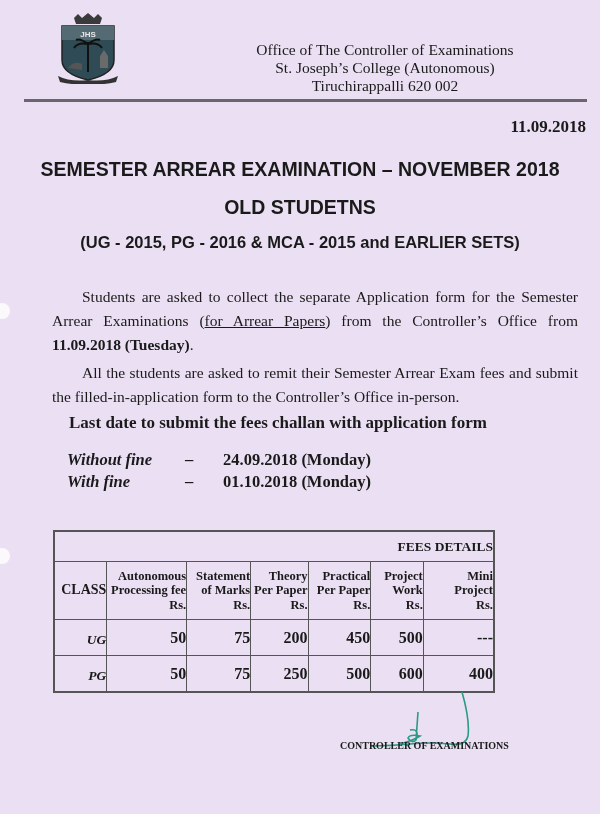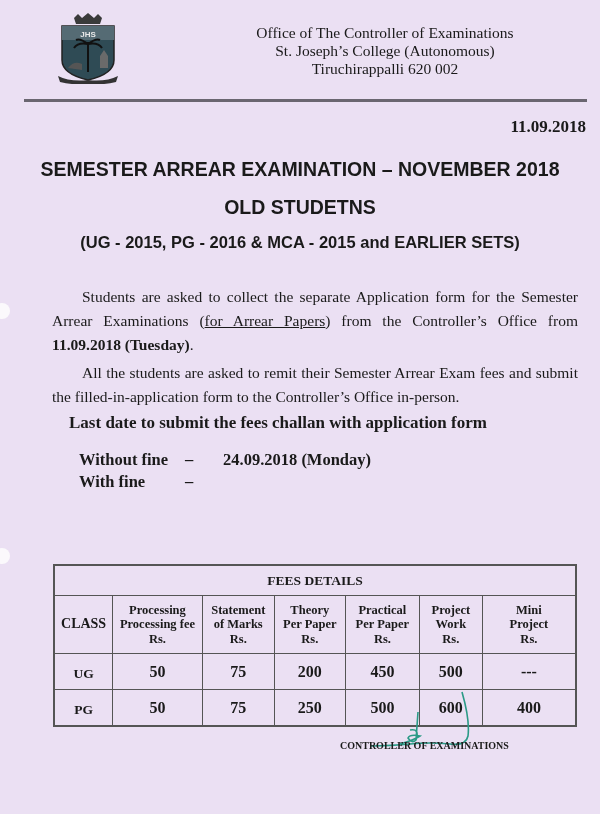--- a/index.html
+++ b/index.html
@@ -4,52 +4,51 @@
 <style>
   html, body { margin: 0; padding: 0; }
   body {
     width: 600px; height: 814px; position: relative; overflow: hidden;
     background: #ebe0f3;
     font-family: "Liberation Serif", serif;
     color: #1a1a1a;
   }
   .abs { position: absolute; }
   .logo { left: 58px; top: 12px; width: 62px; width: 60px; height: 72px; }
-  .header { left: 200px; width: 370px; top: 24px; text-align: center; font-size: 15.5px; line-height: 18px; }
+  .header { left: 200px; width: 370px; top: 41px; text-align: center; font-size: 15.5px; line-height: 18px; }
   .rule { left: 24px; top: 99px; width: 563px; height: 3px; background: #6a6670; }
   .date { right: 14px; top: 117px; font-weight: bold; font-size: 17px; }
   .title { left: 0; width: 600px; text-align: center; font-family: "Liberation Sans", sans-serif; font-weight: bold; }
   .t1 { top: 158px; font-size: 19.5px; }
   .t2 { top: 196px; font-size: 19.5px; }
   .t3 { top: 233px; font-size: 16.5px; }
   .para { left: 52px; width: 526px; font-size: 15.5px; line-height: 24px; text-align: justify; }
   .p1 { top: 285px; }
   .p2 { top: 361px; }
   .indent { display: inline-block; width: 30px; }
   .u { text-decoration: underline; }
   .b { font-weight: bold; }
   .lastdate { left: 0; width: 556px; top: 413px; text-align: center; font-weight: bold; font-size: 17px; }
   .fine { font-weight: bold; font-size: 16.5px; }
-  .fine .lbl { position: absolute; left: 12px; }
+  .fine .lbl { position: absolute; left: 0; font-style: italic; }
   .fine .dash { position: absolute; left: 118px; }
   .fine .val { position: absolute; left: 156px; white-space: nowrap; text-align: center; }
   .f1 { left: 67px; top: 450px; width: 400px; height: 22px; }
   .f2 { left: 67px; top: 472px; width: 400px; height: 22px; }
   table.fees {
-    position: absolute; left: 53px; top: 530px; width: 524px;
-    border-collapse: collapse; font-weight: bold; text-align: center;
+    position: absolute; left: 53px; top: 530px; width: 442px;
+    border-collapse: collapse; font-weight: bold; text-align: right;
     border: 2px solid #555;
-    margin-top: 34px;
   }
   table.fees td, table.fees th { border: 1px solid #555; padding: 0; }
   .fees .titlerow td { height: 29px; font-size: 13.5px; }
   .fees .hdr th { height: 57px; font-size: 12.5px; line-height: 14.5px; font-weight: bold; }
   .fees .hdr th.cls { font-size: 14px; }
   .fees .datarow td { height: 31px; font-size: 16px; }
-  .fees .datarow td.cls { font-size: 13.5px; padding-top: 4px; }
+  .fees .datarow td.cls { font-size: 13.5px; padding-top: 4px; font-style: italic; }
   .sign { left: 340px; top: 740px; font-weight: bold; font-size: 10px; }
   .sig { left: 370px; top: 690px; width: 120px; height: 60px; }
   .hole { width: 16px; height: 16px; border-radius: 50%; background: #fbf9fc; left: -6px; }
 </style>
 </head>
 <body>
 
 <div class="abs hole" style="top:303px"></div>
 <div class="abs hole" style="top:548px"></div>
 
@@ -86,39 +85,40 @@
 <div class="abs lastdate">Last date to submit the fees challan with application form</div>
 
 <div class="abs fine f1">
   <span class="lbl">Without fine</span>
   <span class="dash">–</span>
   <span class="val">24.09.2018 (Monday)</span>
 </div>
 <div class="abs fine f2">
   <span class="lbl">With fine</span>
   <span class="dash">–</span>
+  <span class="val">01.10.2018 (Monday)</span>
 </div>
 
 <table class="fees">
   <colgroup>
     <col style="width:57px">
       <col style="width:87px">
       <col style="width:70px">
       <col style="width:69px">
       <col style="width:72px">
       <col style="width:61px">
       <col style="width:91px">
   </colgroup>
   <tbody>
       <tr class="titlerow">
     <td colspan="7">FEES DETAILS</td>
   </tr>
   <tr class="hdr">
     <th class="cls"><span>CLASS</span></th>
-    <th><span>Processing</span><br><span>Processing fee</span><br><span>Rs.</span></th>
+    <th><span>Autonomous</span><br><span>Processing fee</span><br><span>Rs.</span></th>
     <th><span>Statement</span><br><span>of Marks</span><br><span>Rs.</span></th>
     <th><span>Theory</span><br><span>Per Paper</span><br><span>Rs.</span></th>
     <th><span>Practical</span><br><span>Per Paper</span><br><span>Rs.</span></th>
     <th><span>Project</span><br><span>Work</span><br><span>Rs.</span></th>
     <th><span>Mini</span><br><span>Project</span><br><span>Rs.</span></th>
   </tr>
   <tr class="datarow">
     <td class="cls">UG</td>
     <td>50</td>
     <td>75</td>

